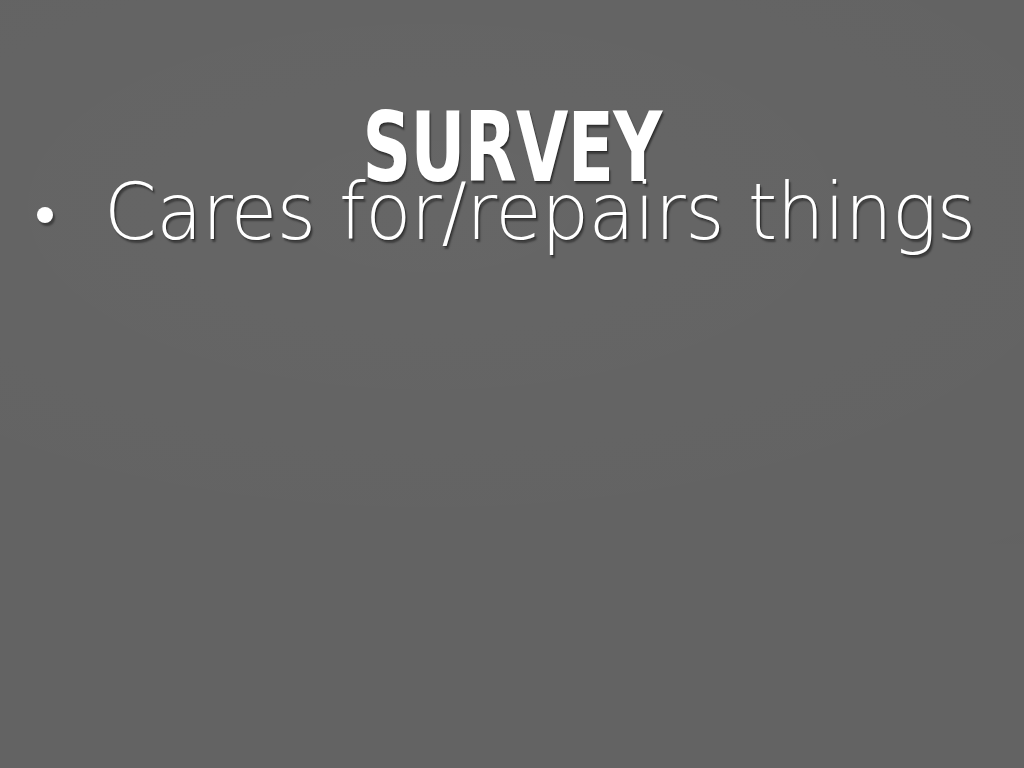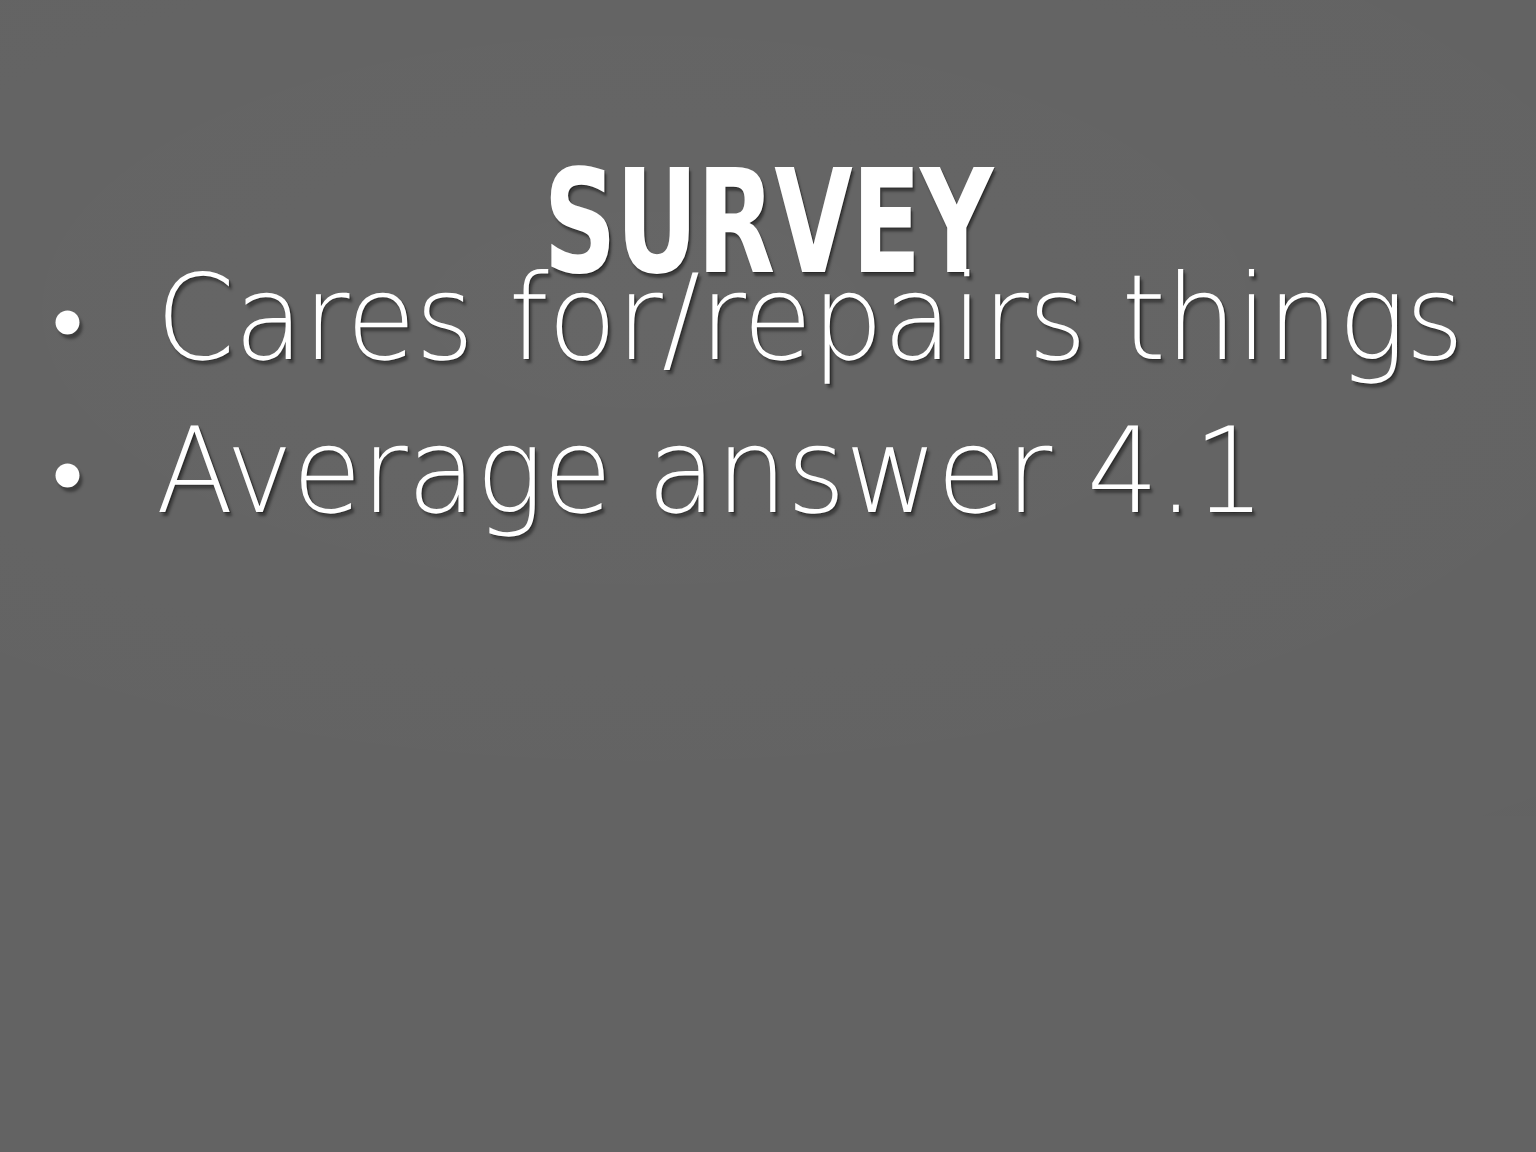--- a/index.html
+++ b/index.html
@@ -117,22 +117,18 @@
 
   <h1 id="slide-title">SURVEY</h1>
 
   <div id="bullet-list">
 
     <div class="bullet-row">
       <span class="bullet-marker"></span>
       <span class="bullet-text">Cares for/repairs things</span>
     </div>
 
-    <div class="bullet-row">
-      <span class="bullet-marker"></span>
-      <span class="bullet-text">Average answer 4.1</span>
-    </div>
 
   </div>
 
   <div id="slide-body-empty"></div>
 
 </div>
 
 </body></html>

